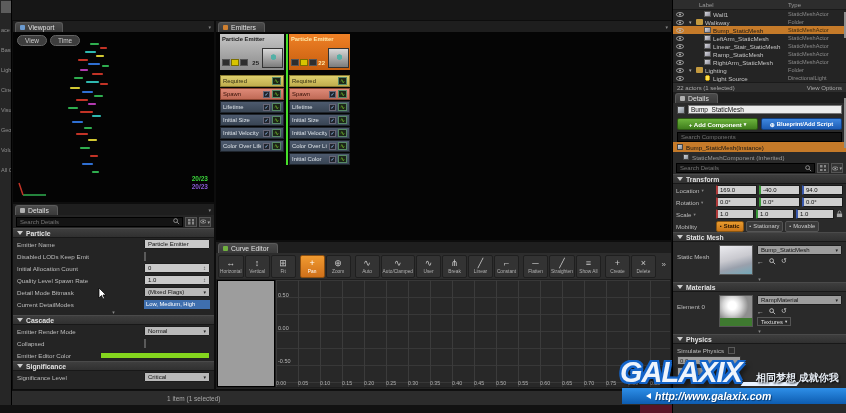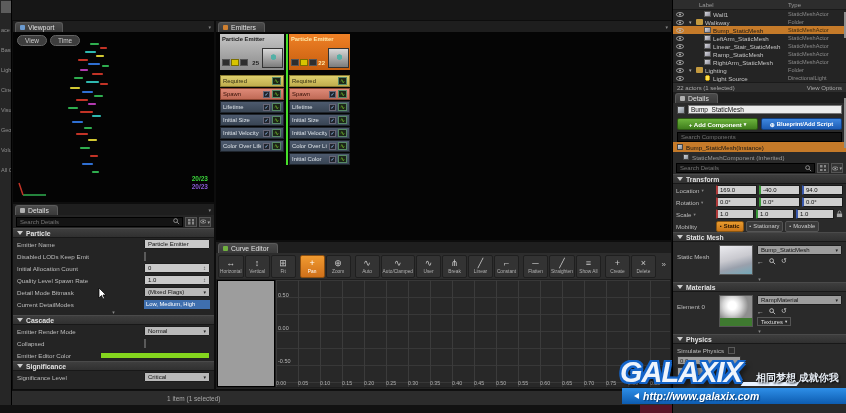--- a/index.html
+++ b/index.html
@@ -196,21 +196,21 @@
 
 .wm-logo{position:absolute;left:620px;top:358px;font-size:29px;font-weight:bold;font-style:italic;
   color:#eef4fc;letter-spacing:-1px;z-index:60;line-height:1;
   text-shadow:-2px 0 0 #1464c8,2px 0 0 #1464c8,0 -2px 0 #1464c8,0 2px 0 #1464c8,
               -2px -2px 0 #1464c8,2px 2px 0 #1464c8,-2px 2px 0 #1464c8,2px -2px 0 #1464c8,4px 4px 5px rgba(0,0,0,.7)}
 .wm-swoosh{position:absolute;left:742px;top:382px;width:56px;height:4px;background:#e8f2ff;transform:skewX(-35deg);z-index:61}
 .wm-slogan{position:absolute;left:756px;top:371px;font-size:10px;color:#e6ecf4;font-weight:bold;z-index:62;
            white-space:nowrap;text-shadow:1px 1px 2px #000}
 .wm-url{position:absolute;left:622px;top:388px;width:224px;height:16px;background:linear-gradient(#2e8fe8,#0d5cb0);
         display:flex;align-items:center;color:#fff;font-weight:bold;font-style:italic;font-size:10.5px;
-        padding-left:12px;z-index:63;text-shadow:1px 1px 1px #063a70}
+        padding-left:24px;z-index:63;text-shadow:1px 1px 1px #063a70}
 .wm-url::before{content:"";width:0;height:0;border-top:3px solid transparent;border-bottom:3px solid transparent;
         border-right:5px solid #fff;margin-right:4px}
 
 .cursor{position:absolute;left:98px;top:287px;z-index:70}
 </style>
 </head>
 <body>
 
 <div id="app">
 

